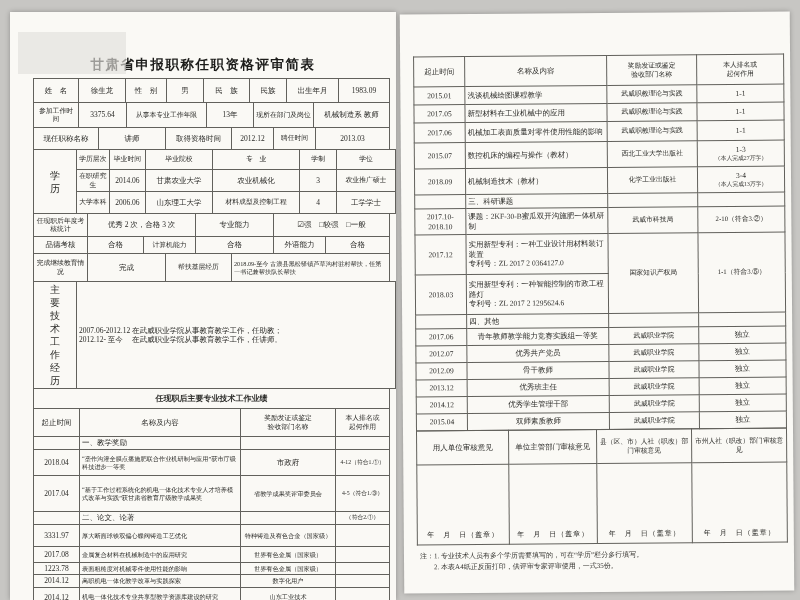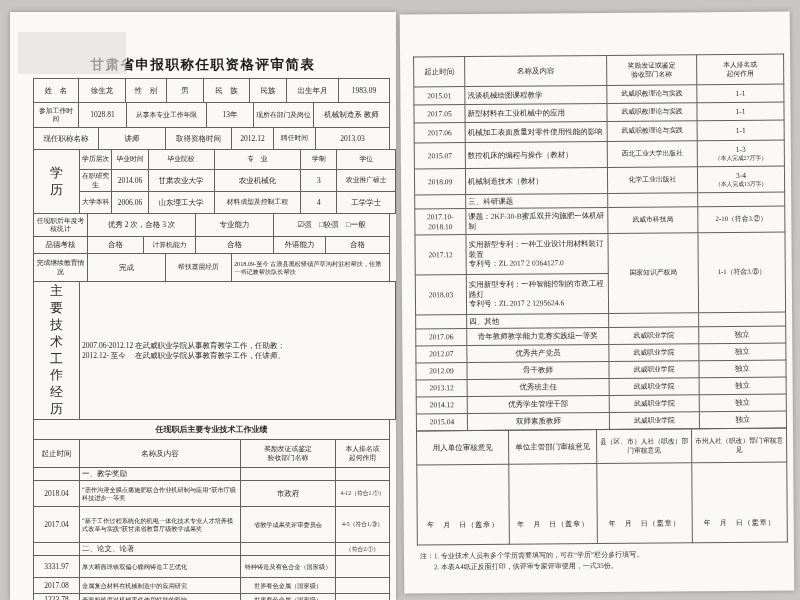--- a/index.html
+++ b/index.html
@@ -18,23 +18,23 @@
 
   table{border-collapse:collapse;table-layout:fixed;margin-left:23px;margin-top:-1px}
   td{
     border:1px solid #62615c;font-size:7.5px;line-height:1.25;
     padding:1px 2px;text-align:center;vertical-align:middle;
     overflow:hidden;word-break:break-all;
   }
   .sm{font-size:6.8px}
   .xs{font-size:6.2px}
   .left{text-align:left}
-  .side{font-size:13px;line-height:1.3;padding:1px 16px}
+  .side{font-size:10px;line-height:1.3;padding:1px 16px}
   .secHead{font-weight:bold;font-size:8px}
-  .stampCell{vertical-align:bottom;padding-bottom:14px;font-size:7px;letter-spacing:1px}
+  .stampCell{vertical-align:bottom;padding-bottom:4px;font-size:7px;letter-spacing:1px}
   .notes{margin:6px 0 0 16px;font-size:7px;line-height:1.5;color:#33322e}
   .notes div{white-space:nowrap}
   .note2{padding-left:14px}
   .rank2{font-size:5.8px}
 </style>
 </head>
 <body>
 
 <div class="page" id="page1">
   <div class="artifact" style="left:8px;top:20px;width:108px;height:42px"></div>
@@ -71,21 +71,21 @@
         <col style="width:45px">
         <col style="width:48px">
         <col style="width:80px">
         <col style="width:47px">
         <col style="width:60px">
         <col style="width:76px">
       </colgroup>
     <tbody>
         <tr style="height:25px">
       <td class="sm">参加工作时间</td>
-      <td>1028.81</td>
+      <td>3375.64</td>
       <td class="sm">从事本专业工作年限</td>
       <td>13年</td>
       <td class="sm">现所在部门及岗位</td>
       <td>机械制造系  教师</td>
     </tr>
   </tbody>
     </table>
 
   <table>
     <colgroup>

